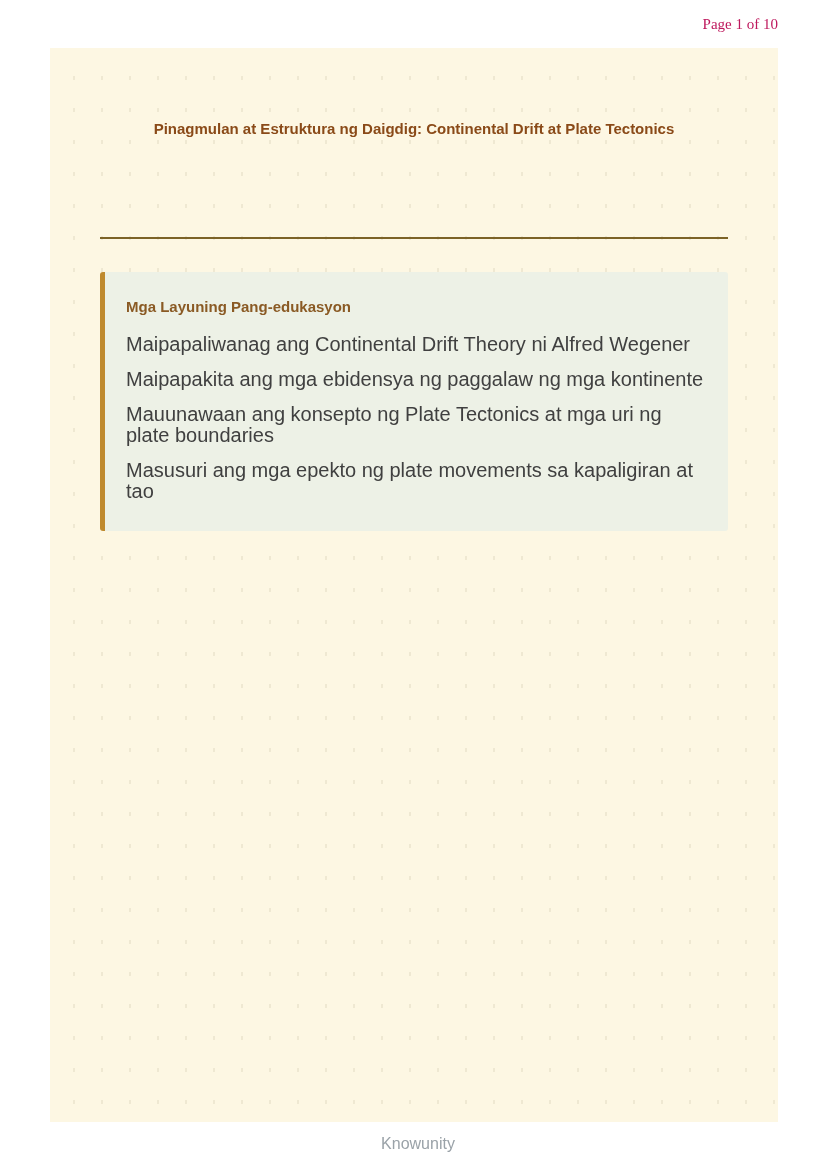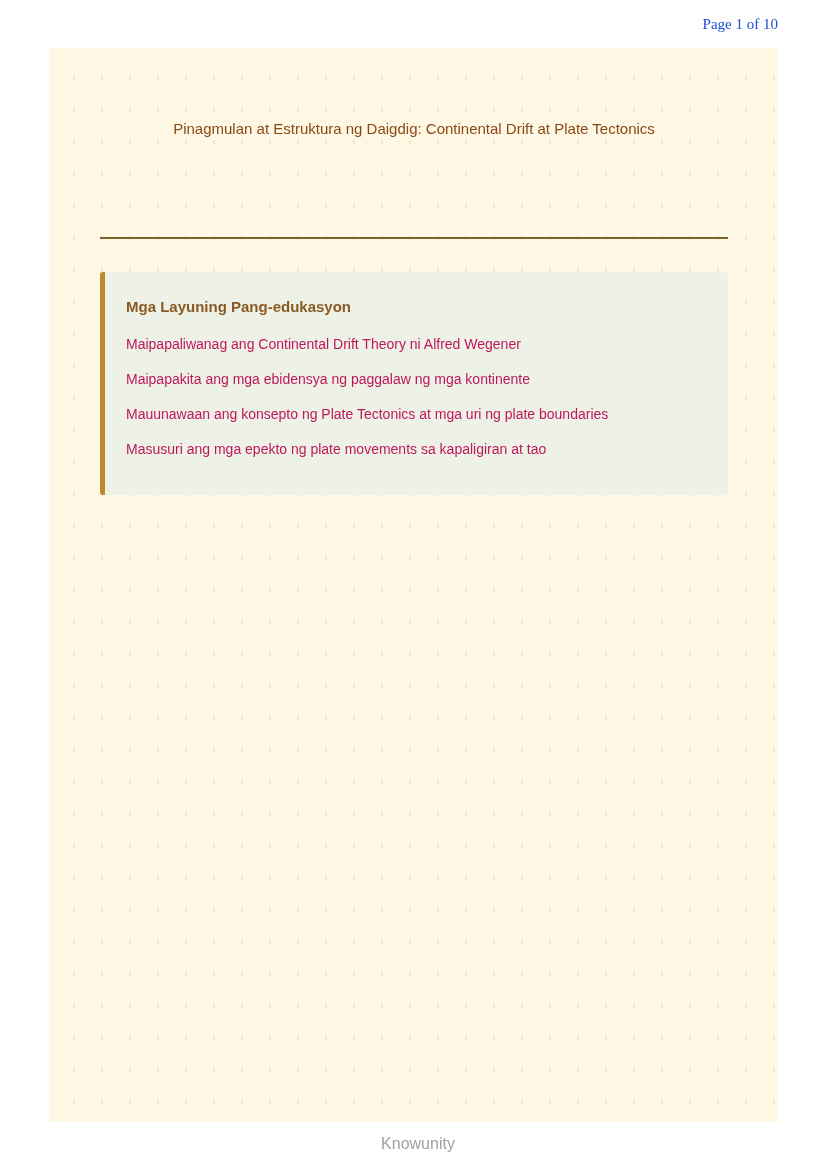--- a/index.html
+++ b/index.html
@@ -19,21 +19,21 @@
     background: #ffffff;
   }
 
   
   .page-indicator {
     position: absolute;
     top: 16px;
     right: 50px;
     font-family: "Liberation Serif", serif;
     font-size: 15px;
-    color: #1d4ed8;
+    color: #be185d;
   }
 
   
   .sheet {
     position: absolute;
     left: 50px;
     top: 48px;
     width: 728px;
     height: 1074px;
     background-color: #fdf7e3;
@@ -42,21 +42,21 @@
     background-position: 10px 14px;
   }
 
   .doc-title {
     position: absolute;
     top: 70px;
     left: 0;
     width: 100%;
     text-align: center;
     font-size: 15px;
-    font-weight: 400;
+    font-weight: 700;
     color: #8a4a18;
     line-height: 21px;
   }
 
   .doc-subtitle {
     position: absolute;
     top: 119px;
     left: 0;
     width: 100%;
     text-align: center;
@@ -74,39 +74,39 @@
     height: 2px;
     background: #7c6327;
     border: none;
   }
 
   .objectives-box {
     position: absolute;
     top: 224px;
     left: 50px;
     width: 628px;
-    height: 223px;
+    height: 259px;
     background: #edf1e6;
     border-left: 5px solid #bf8a2e;
     border-radius: 3px;
     padding: 24px 24px 0 21px;
   }
 
   .objectives-heading {
     font-size: 15px;
     font-weight: 700;
     color: #8a5a24;
     line-height: 21px;
     margin-bottom: 17px;
   }
 
   .objective-item {
-    font-size: 14px;
+    font-size: 20px;
     font-weight: 400;
-    color: #be185d;
+    color: #404040;
     line-height: 21px;
     margin-bottom: 14px;
   }
 
   .footer-brand {
     position: absolute;
     top: 1135px;
     left: 0;
     width: 100%;
     text-align: center;

